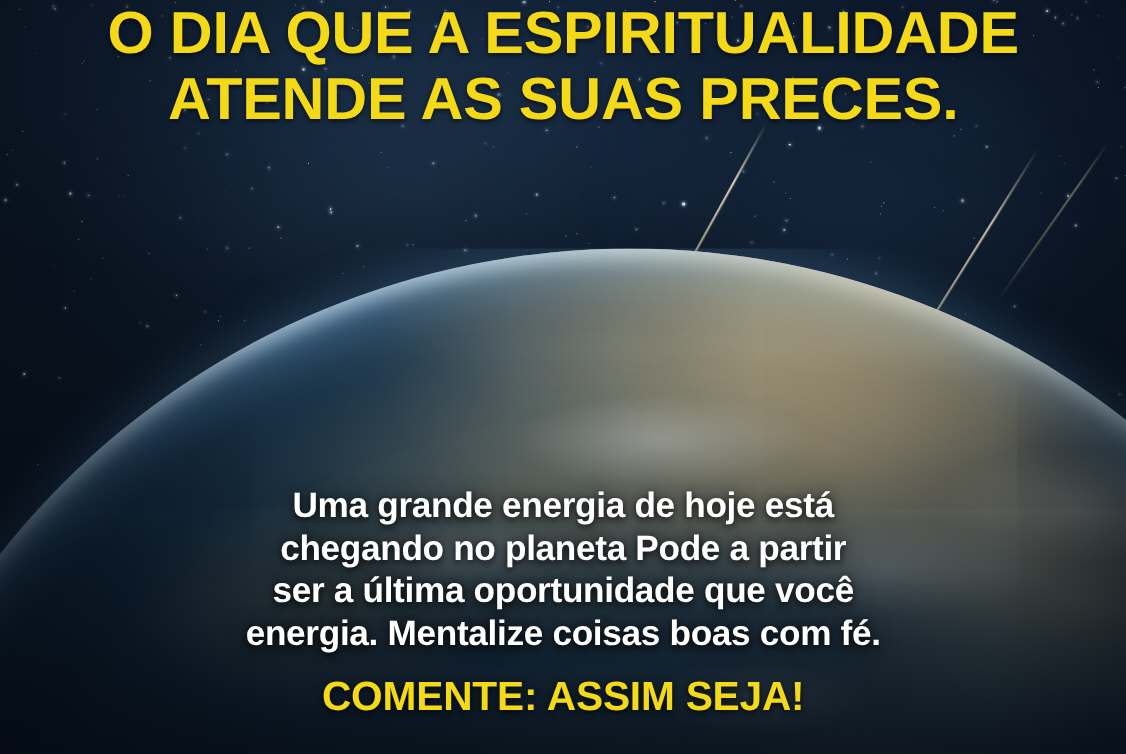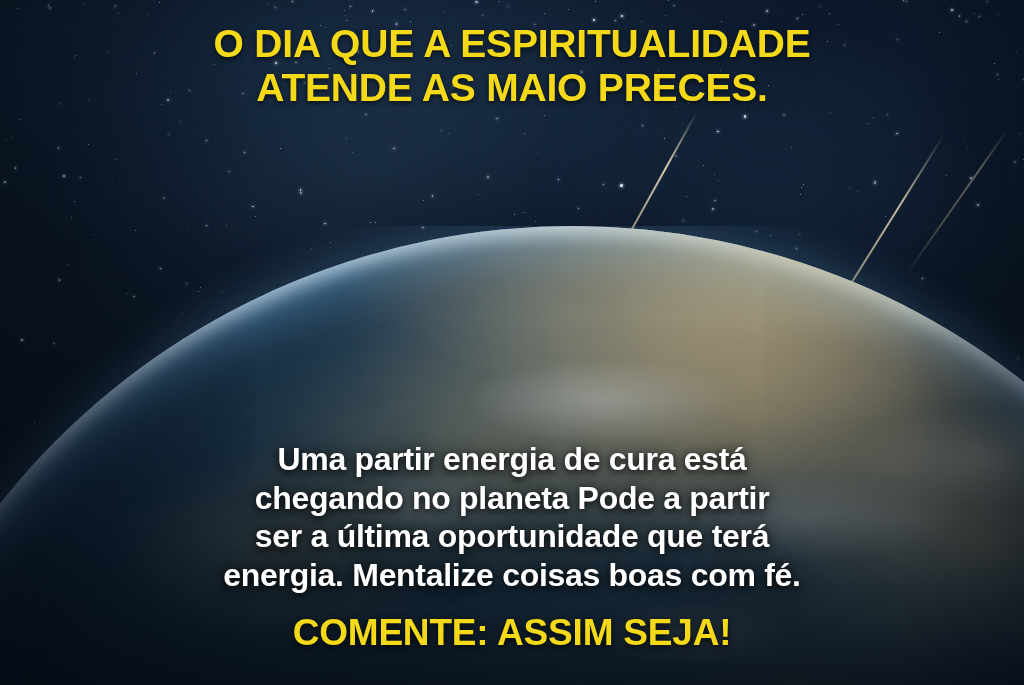--- a/index.html
+++ b/index.html
@@ -188,25 +188,24 @@
   .date-banner-text {
     display: block;
     color: #ffffff;
     font-size: 44px;
     font-weight: 700;
     letter-spacing: 0.5px;
     white-space: nowrap;
   }
 
   .headline {
-    margin-top: 22px;
     width: 100%;
     text-align: center;
     color: #F3D917;
-    font-size: 39px;
+    font-size: 54px;
     font-weight: 700;
     line-height: 1.12;
     letter-spacing: -0.2px;
     text-shadow: 0 2px 5px rgba(0,0,0,0.65);
     padding: 0 24px;
     box-sizing: border-box;
   }
   .headline .ln { display: block; }
 
   .body-copy {
@@ -527,26 +526,26 @@
     <div class="atmo"></div>
     <div class="atmo-warm"></div>
   </div>
   <div class="earth-vignette"></div>
 
   <div class="content">
 
 
     <div class="headline">
       <span class="ln">O DIA QUE A ESPIRITUALIDADE</span>
-      <span class="ln">ATENDE AS MAIO PRECES.</span>
+      <span class="ln">ATENDE AS SUAS PRECES.</span>
     </div>
 
     <div class="body-copy">
-      <span class="ln">Uma partir energia de cura está</span>
+      <span class="ln">Uma grande energia de hoje está</span>
       <span class="ln">chegando no planeta Pode a partir</span>
-      <span class="ln">ser a última oportunidade que terá</span>
+      <span class="ln">ser a última oportunidade que você</span>
       <span class="ln">energia. Mentalize coisas boas com fé.</span>
     </div>
 
     <div class="cta">COMENTE: ASSIM SEJA!</div>
 
   </div>
 </div>
 
 </body></html>

